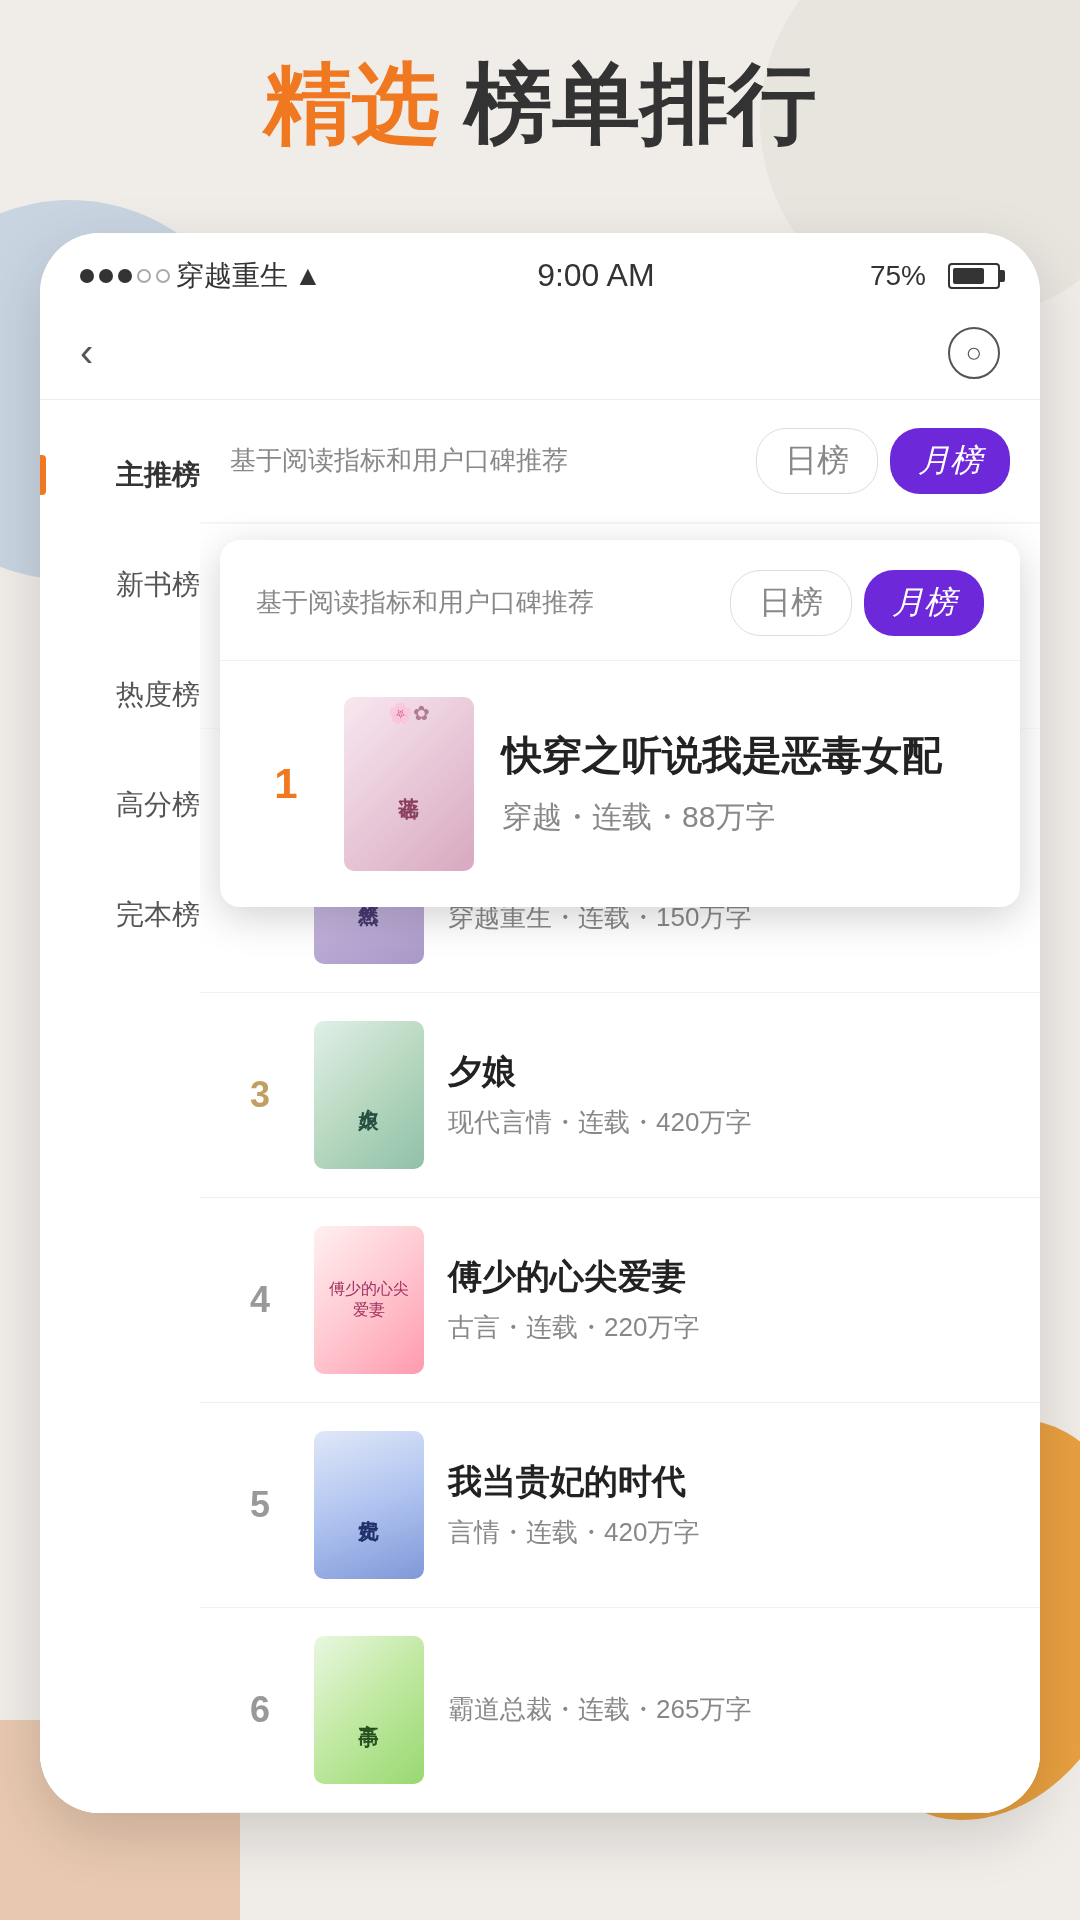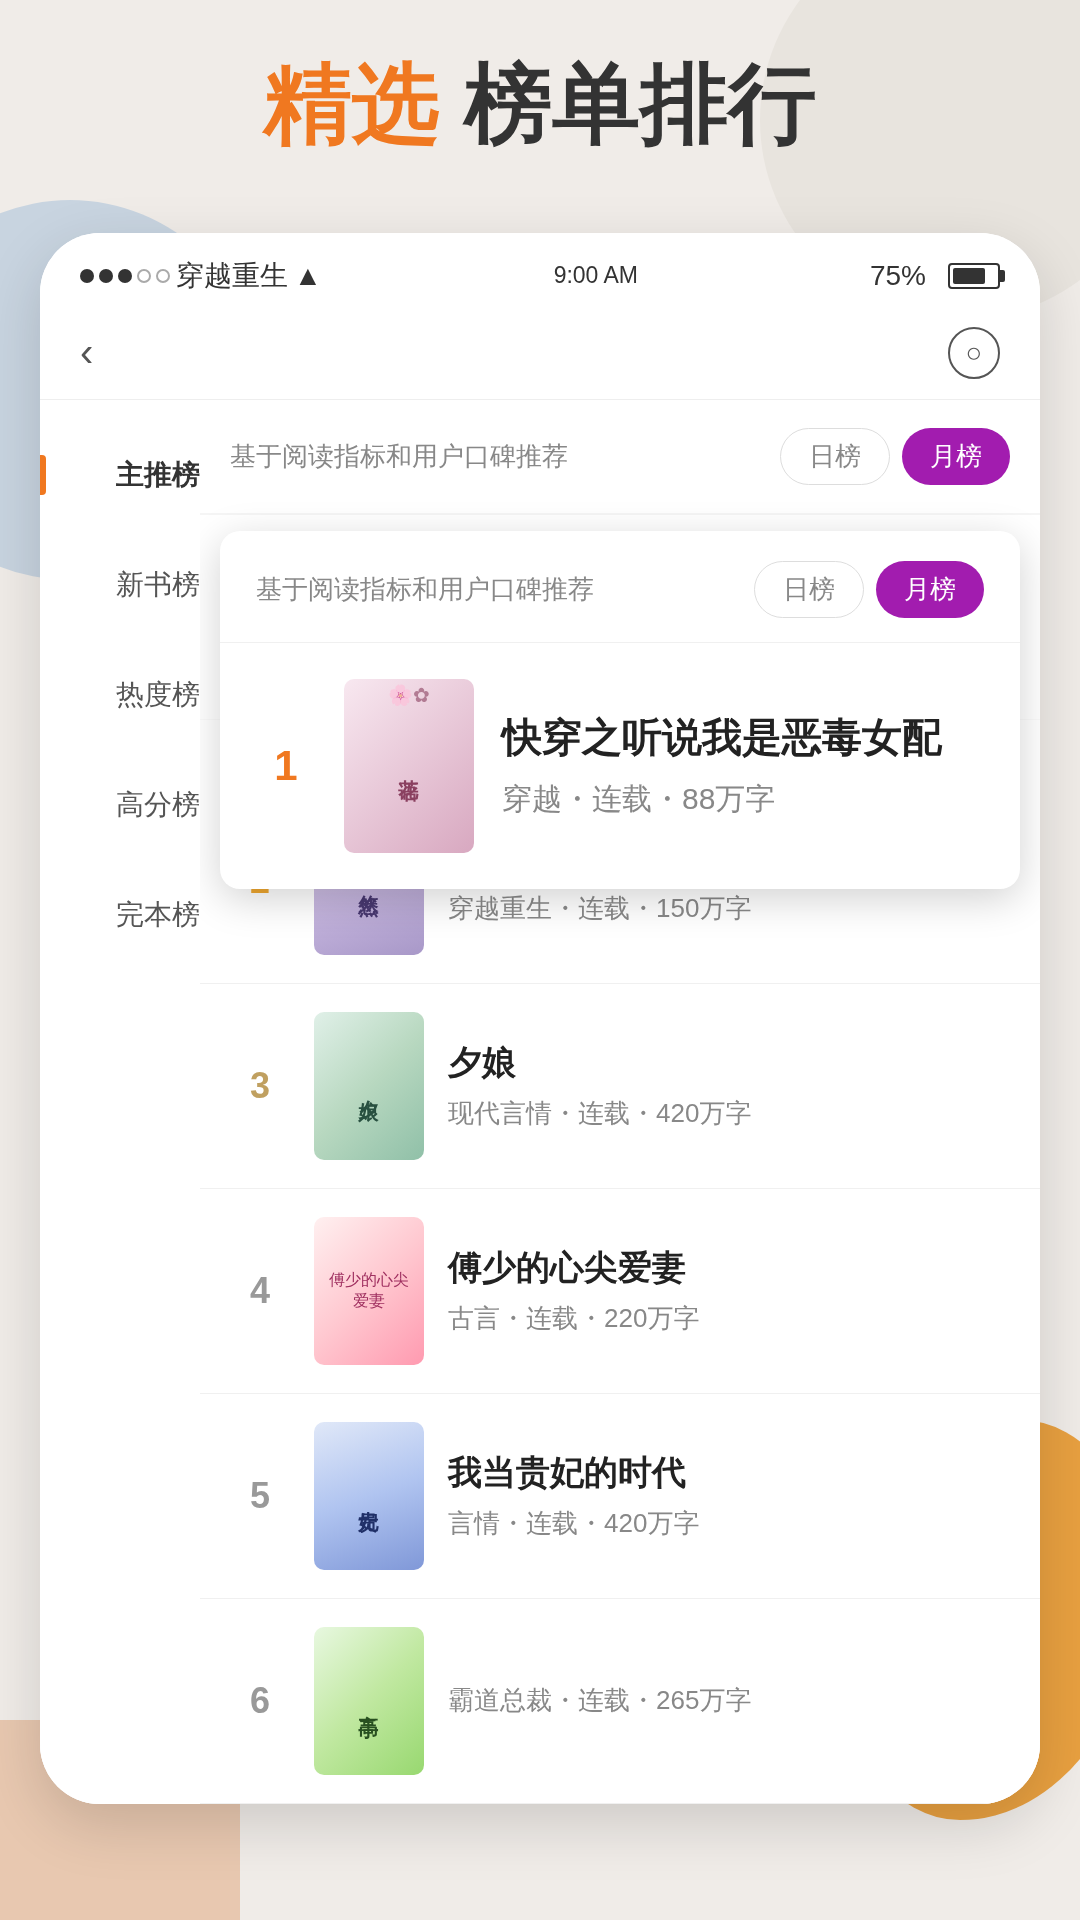--- a/index.html
+++ b/index.html
@@ -104,21 +104,21 @@
     }
     .signal-dots {
       display: flex; gap: 5px; align-items: center;
     }
     .dot {
       width: 14px; height: 14px; border-radius: 50%; background: #333;
     }
     .dot.empty { background: transparent; border: 2px solid #aaa; }
     .wifi-icon { font-size: 28px; }
     .status-time {
-      font-size: 23px;
+      font-size: 32px;
       font-weight: 500;
       color: #333;
     }
     .status-right {
       display: flex;
       align-items: center;
       gap: 22px;
       font-size: 28px;
       color: #333;
     }
@@ -230,32 +230,33 @@
       font-size: 26px;
       color: #888;
     }
     .filter-buttons {
       display: flex;
       gap: 12px;
     }
     .filter-btn {
       padding: 10px 28px;
       border-radius: 30px;
-      font-size: 26px;
+      font-size: 32px;
       cursor: pointer;
     }
     .filter-btn.inactive {
       background: transparent;
       color: #888;
       border: 1px solid #ddd;
     }
     .filter-btn.active {
-      background: #a21caf;
+      background: #6d28d9;
       color: #fff;
       border: none;
+      font-style: italic;
     }
 
     
     .book-list {
       background: #fff;
     }
 
     
     .rank-item {
       display: flex;

